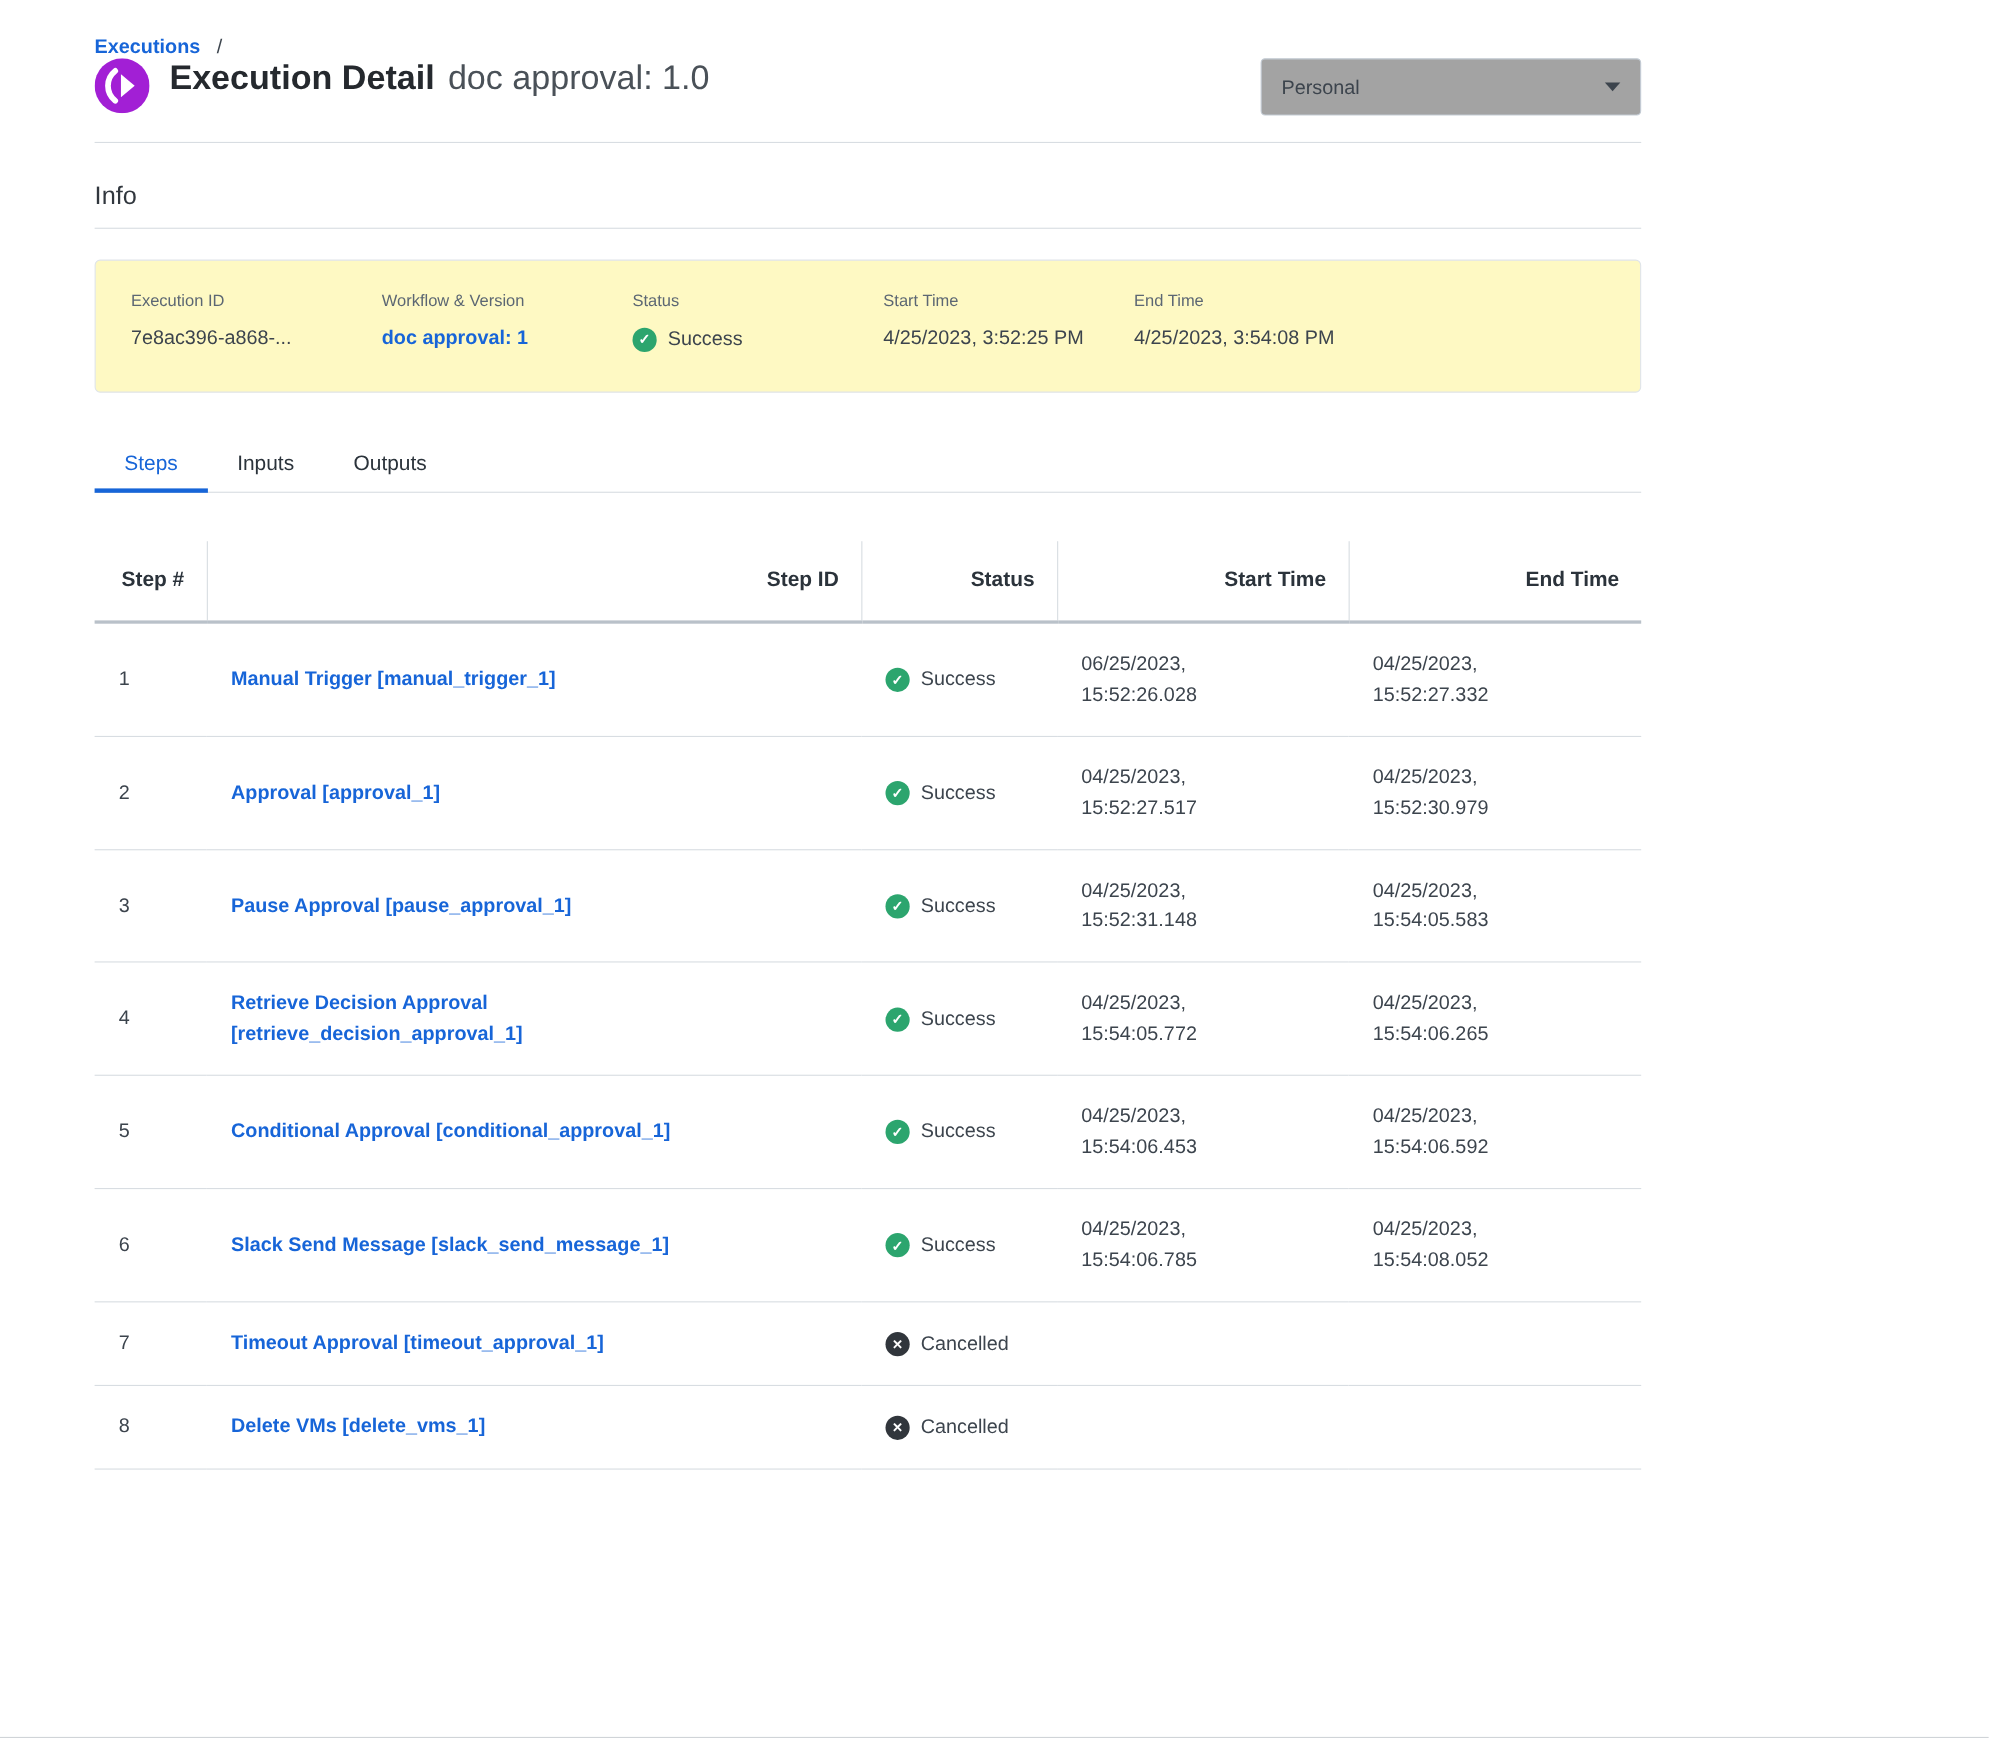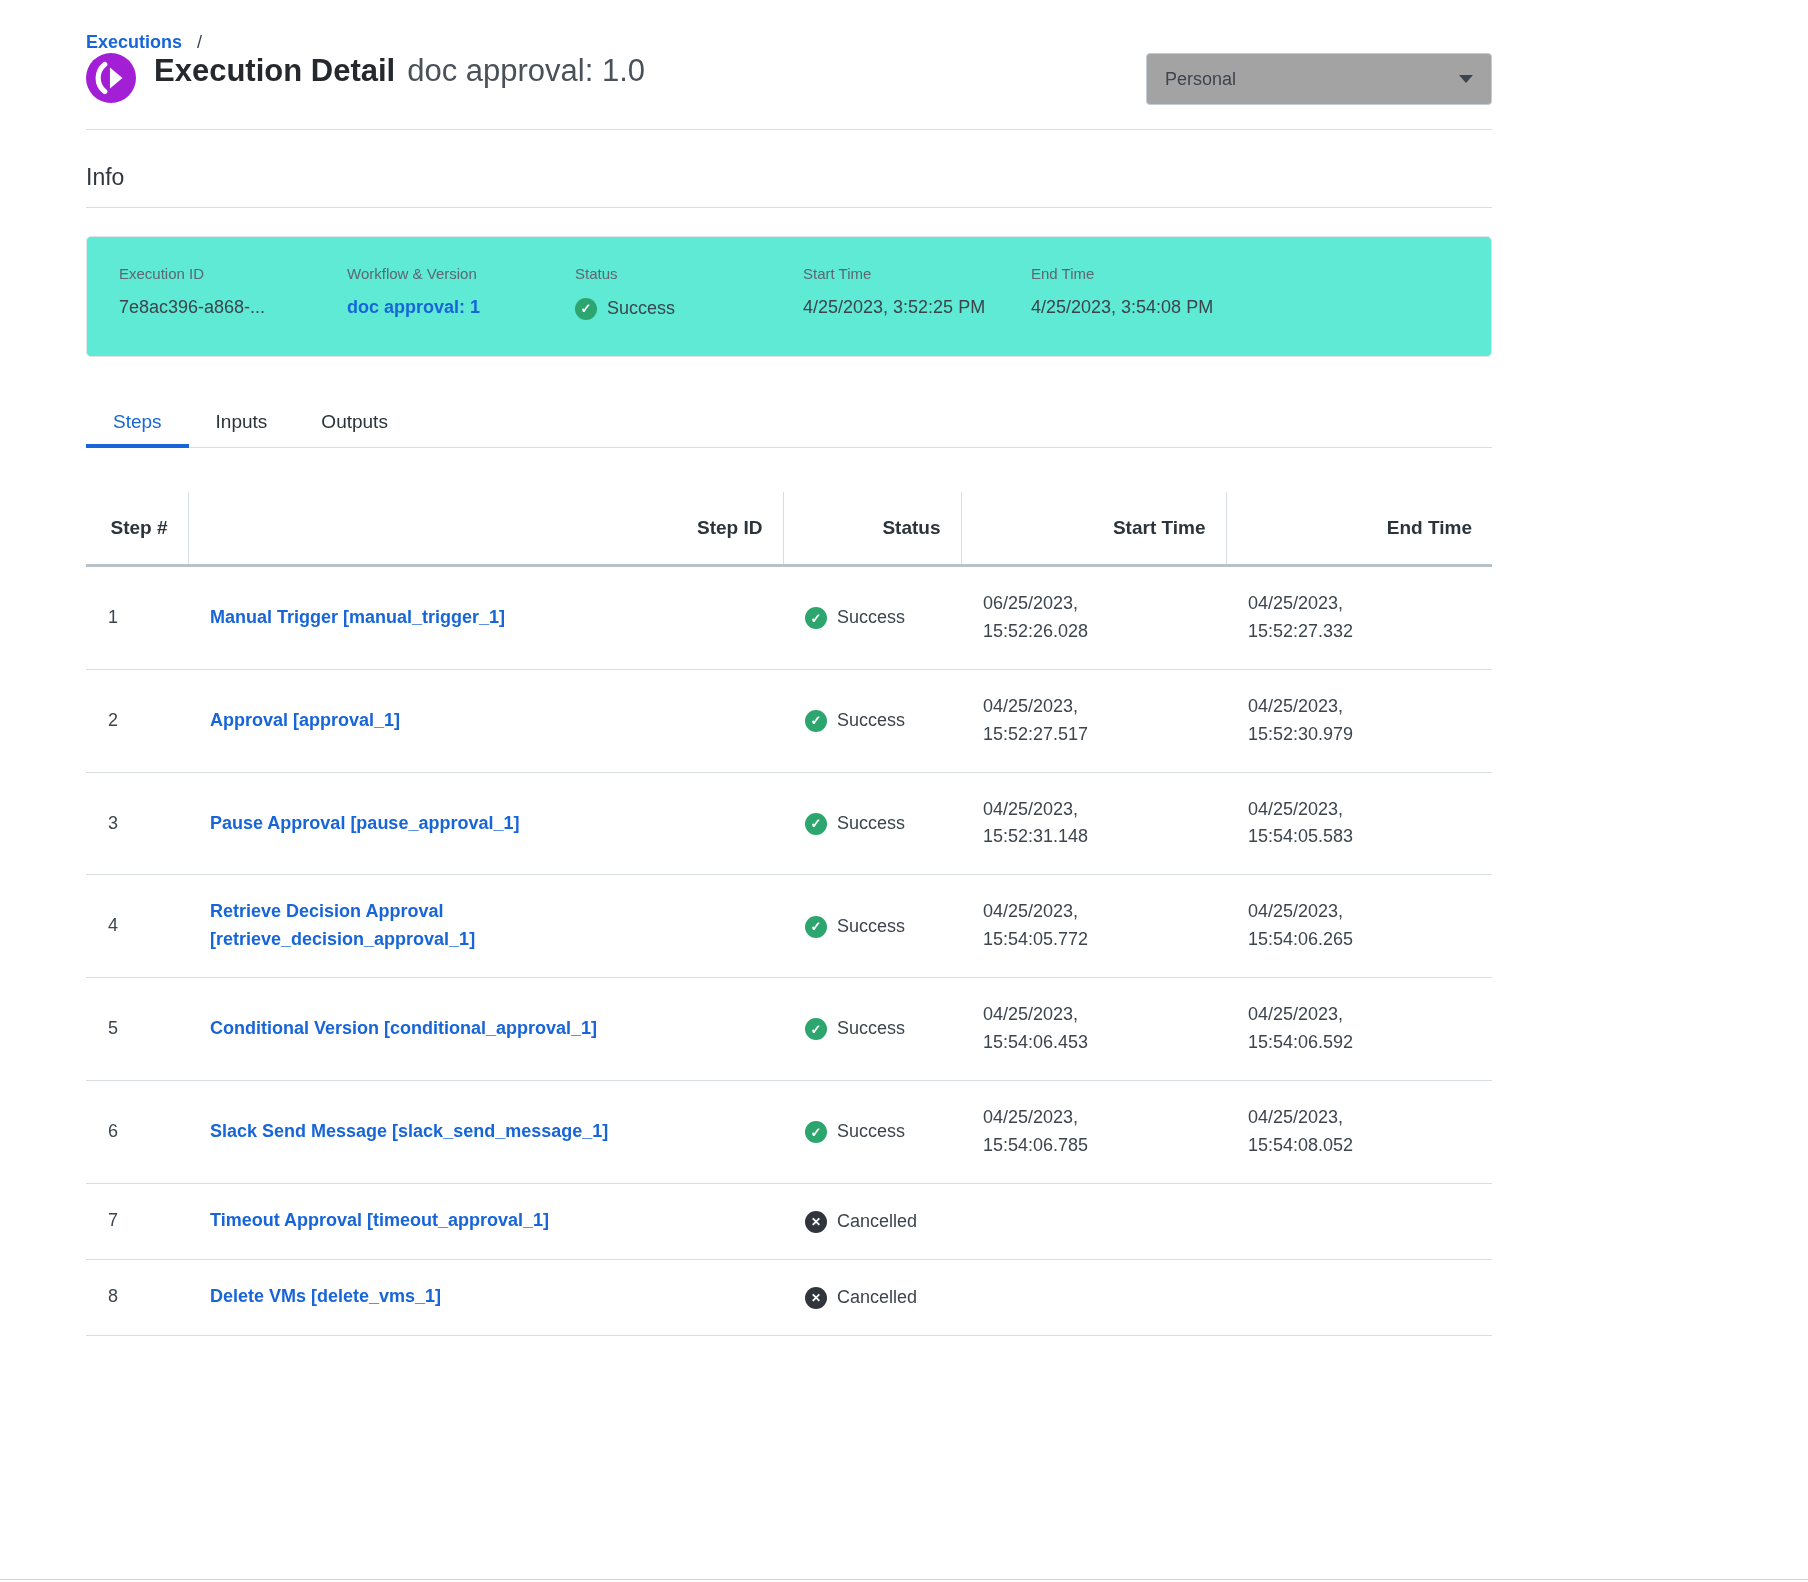--- a/index.html
+++ b/index.html
@@ -39,21 +39,21 @@
   .divider { border: none; border-top: 1px solid #d8dde2; margin: 0; }
   .divider.under-header { margin-top: 24px; }
   .divider.under-info { margin-top: 16px; }
 
   
   .section-title { font-size: 23px; color: #31373e; font-weight: 400; margin-top: 34px; }
   .info-card {
     margin-top: 28px; border: 1px solid #dfe4e9; border-radius: 5px;
     padding: 28px 32px 34px 32px;
     display: grid; grid-template-columns: repeat(6, 1fr); column-gap: 28px;
-    background: #5eead4;
+    background: #fef9c3;
   }
   .info-field .f-label { font-size: 15px; color: #5c6773; margin-bottom: 12px; }
   .info-field .f-value { font-size: 18px; color: #3c444d; line-height: 1.55; }
   .info-field .f-value a { color: #1765d8; text-decoration: none; font-weight: 700; cursor: pointer; }
 
   
   .status { display: inline-flex; align-items: center; gap: 10px; }
   .st-icon {
     width: 22px; height: 22px; border-radius: 50%; flex: 0 0 auto;
     display: inline-flex; align-items: center; justify-content: center;
@@ -214,21 +214,21 @@
         <td><a class="step-link">Retrieve Decision Approval [retrieve_decision_approval_1]</a></td>
         <td><span class="status st-success">
               <span class="st-icon"></span>
               <span class="st-label">Success</span>
             </span></td>
         <td><span class="time">04/25/2023, 15:54:05.772</span></td>
         <td><span class="time">04/25/2023, 15:54:06.265</span></td>
       </tr>
       <tr>
         <td>5</td>
-        <td><a class="step-link">Conditional Version [conditional_approval_1]</a></td>
+        <td><a class="step-link">Conditional Approval [conditional_approval_1]</a></td>
         <td><span class="status st-success">
               <span class="st-icon"></span>
               <span class="st-label">Success</span>
             </span></td>
         <td><span class="time">04/25/2023, 15:54:06.453</span></td>
         <td><span class="time">04/25/2023, 15:54:06.592</span></td>
       </tr>
       <tr>
         <td>6</td>
         <td><a class="step-link">Slack Send Message [slack_send_message_1]</a></td>

